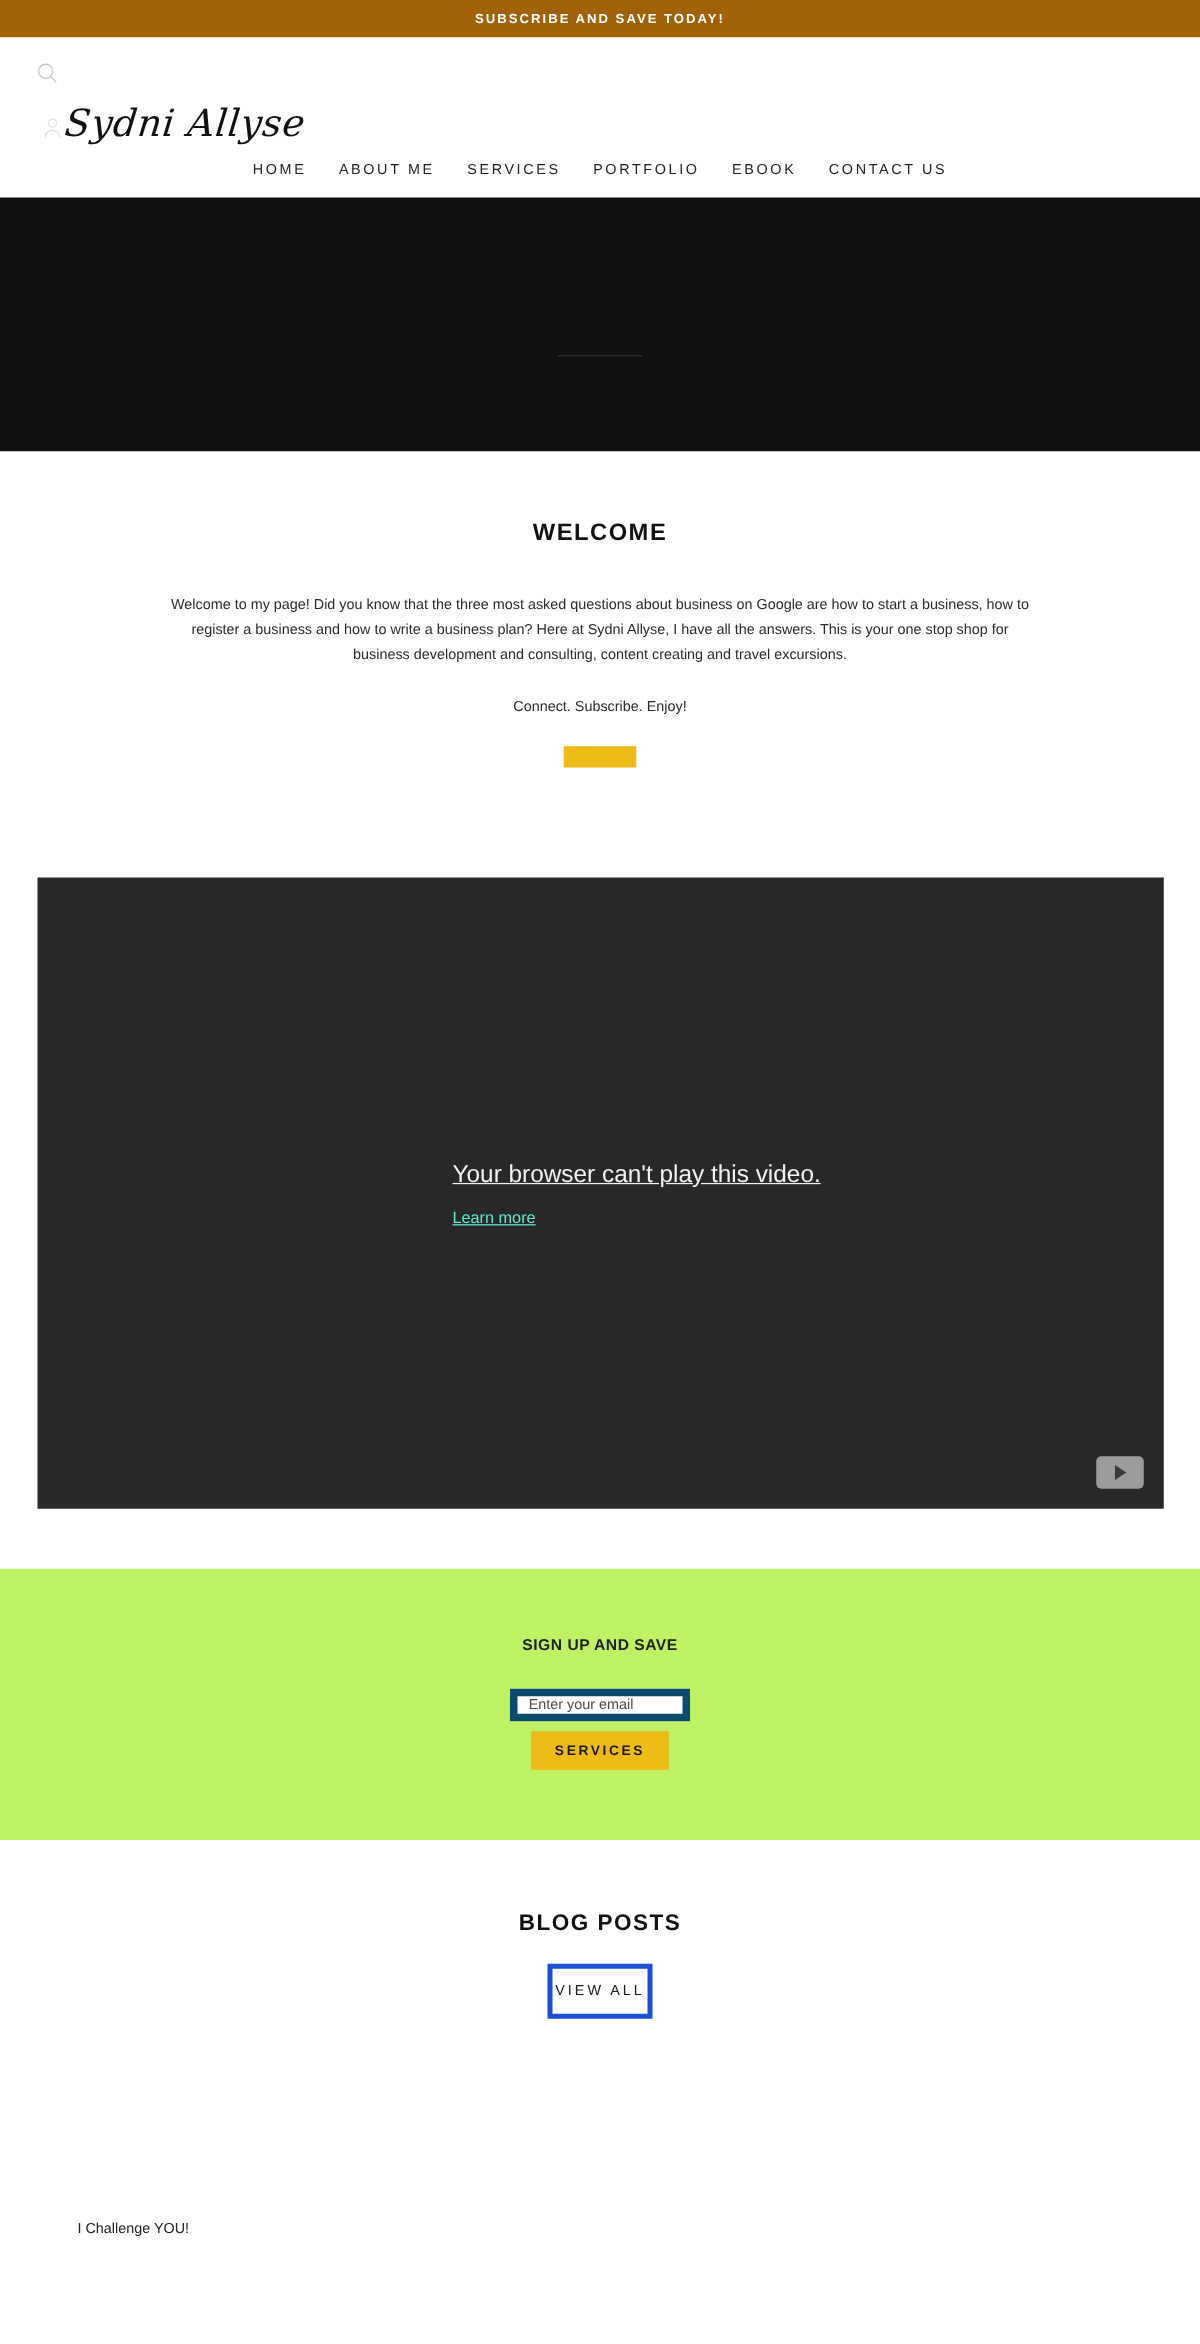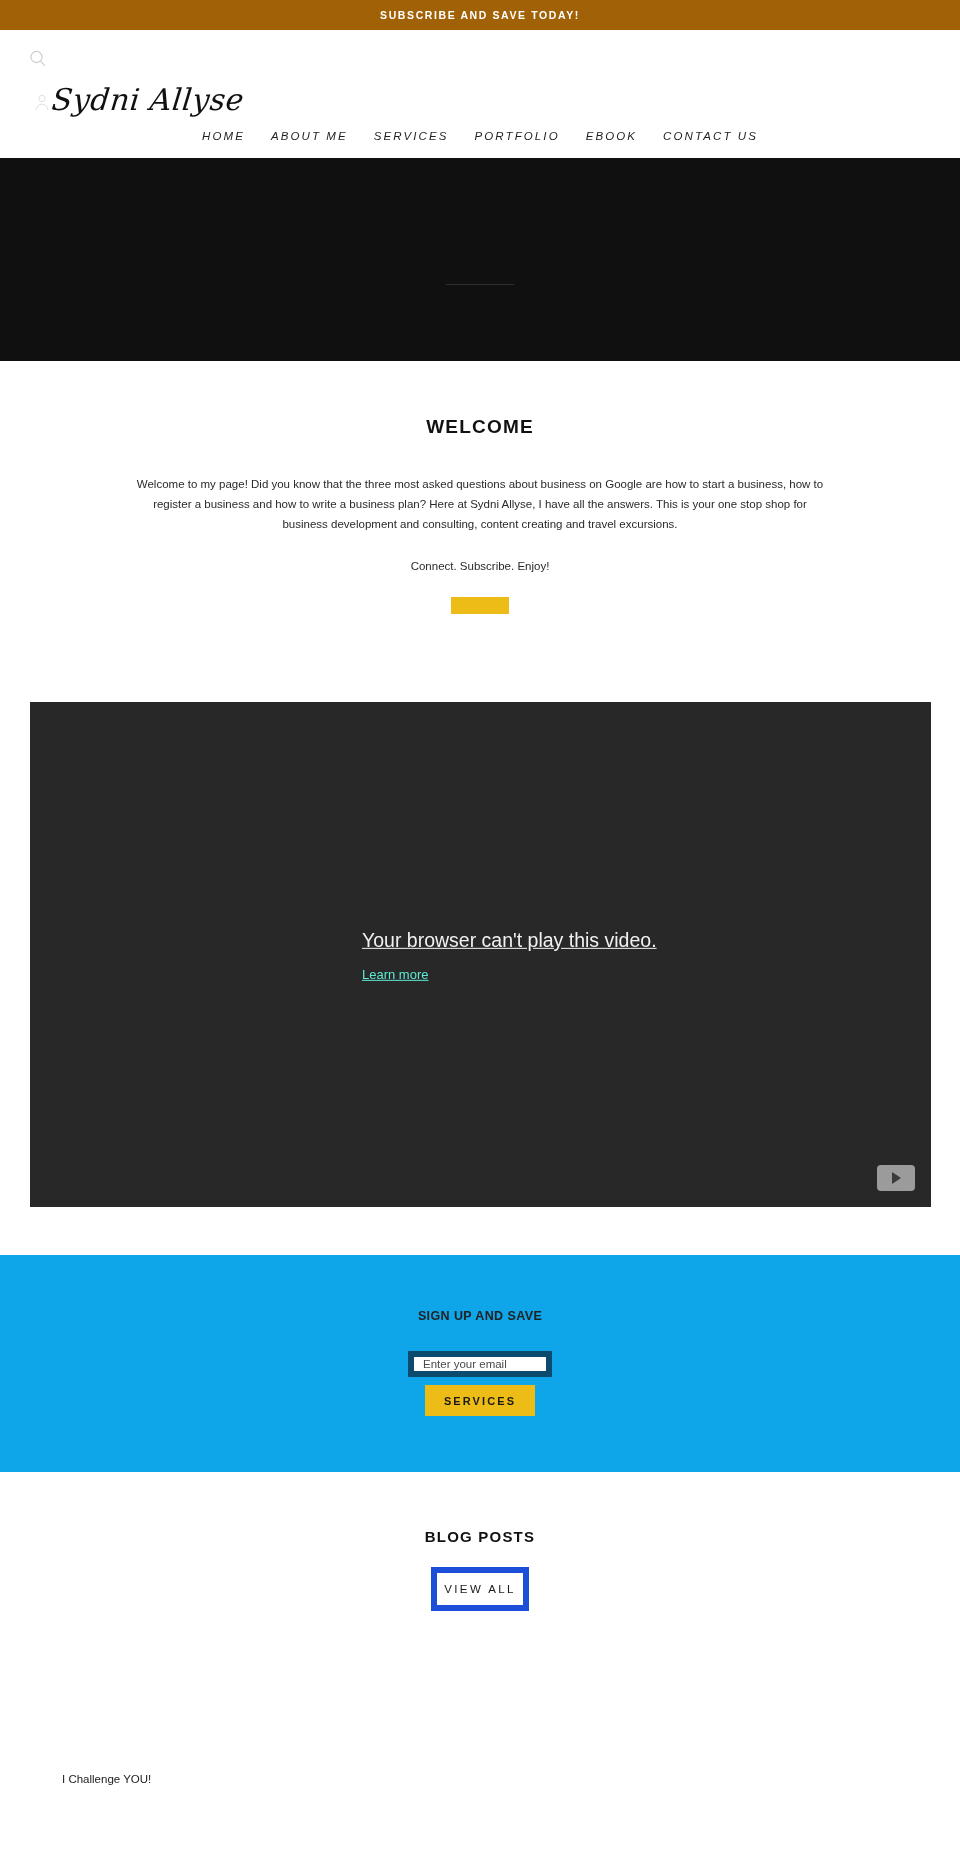--- a/index.html
+++ b/index.html
@@ -92,21 +92,20 @@
     gap: 26px;
   }
   .nav-link {
     font-size: 11.5px;
     letter-spacing: 2.1px;
     text-transform: uppercase;
     color: #1f1f1f;
     text-decoration: none;
     white-space: nowrap;
     cursor: pointer;
-    font-style: italic;
   }
 
   
   .hero {
     background: #101010;
     height: 203px;
     display: flex;
     align-items: center;
     justify-content: center;
     position: relative;
@@ -224,21 +223,21 @@
     width: 0; height: 0;
     border-left: 9px solid #3a3a3a;
     border-top: 6px solid transparent;
     border-bottom: 6px solid transparent;
     margin-left: 2px;
   }
 
   
   .newsletter {
     margin-top: 48px;
-    background: #0ea5e9;
+    background: #bef264;
     padding: 54px 0 56px;
     text-align: center;
   }
   .newsletter-title {
     font-size: 12.5px;
     letter-spacing: .4px;
     color: #222222;
     margin-bottom: 28px;
   }
   .newsletter-sub {
@@ -277,33 +276,33 @@
     cursor: pointer;
   }
 
   
   .blog {
     background: #ffffff;
     padding: 56px 0 0;
     text-align: center;
   }
   .blog-title {
-    font-size: 15px;
+    font-size: 18px;
     font-weight: 700;
     letter-spacing: 1.2px;
     color: #111111;
     margin-bottom: 22px;
   }
   .view-all-btn {
     display: inline-flex;
     align-items: center;
     justify-content: center;
-    width: 98px;
+    width: 84px;
     height: 44px;
-    border: 6px solid #1d4ed8;
+    border: 4px solid #1d4ed8;
     background: #ffffff;
     font-family: "Liberation Sans", sans-serif;
     font-size: 11.5px;
     letter-spacing: 2.4px;
     line-height: 1.45;
     color: #1a1a1a;
     cursor: pointer;
     text-transform: uppercase;
   }
 

